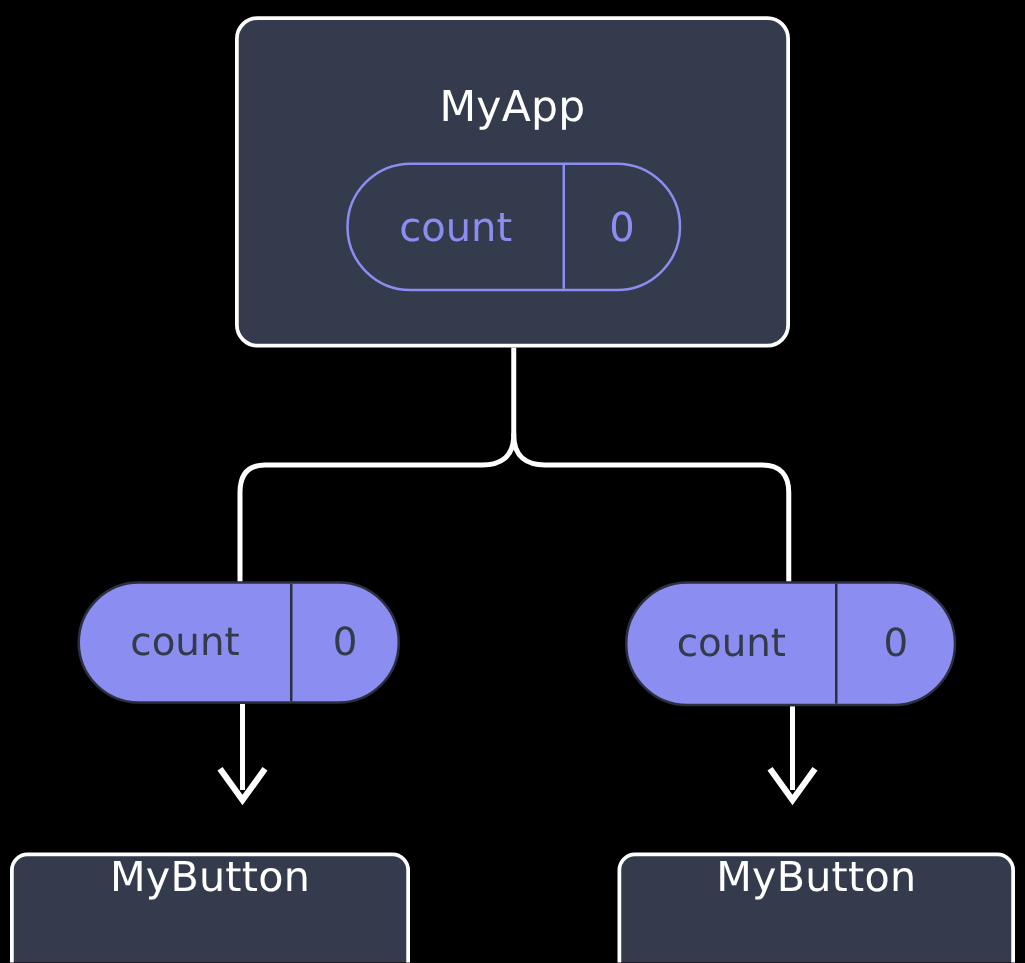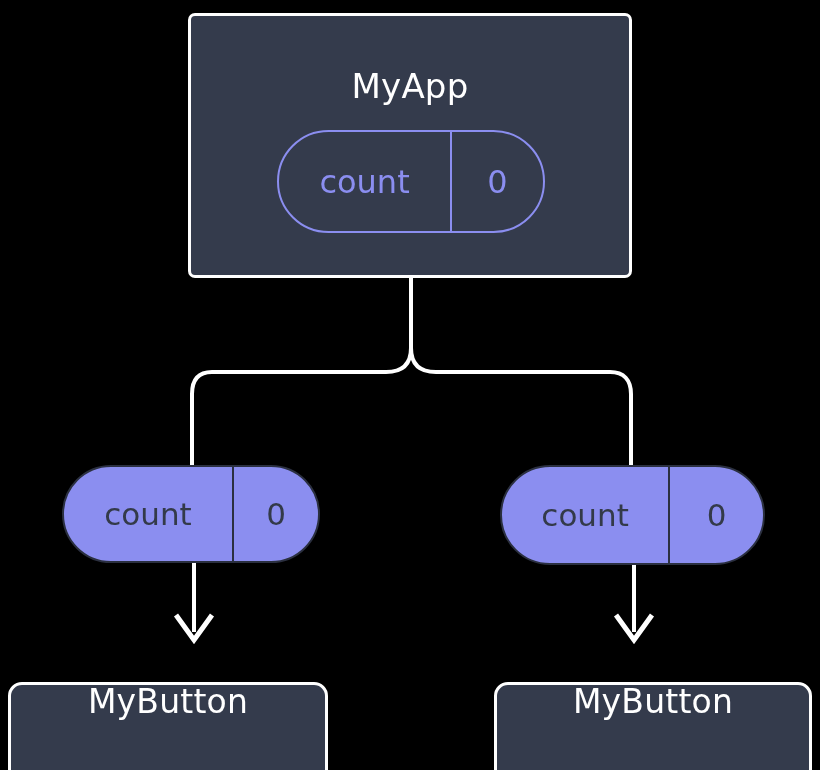--- a/index.html
+++ b/index.html
@@ -48,21 +48,21 @@
     line-height: 1;
     letter-spacing: 0.2px;
     white-space: nowrap;
   }
 
   #node-myapp {
     left: 188px;
     top: 13px;
     width: 444px;
     height: 265px;
-    border-radius: 7px;
+    border-radius: 18px;
   }
   #node-myapp .component-title {
     margin-top: 53px;
   }
 
   .leaf-box {
     border-radius: 14px;
     margin-top: 34px;
   }
   #node-mybutton-left {

